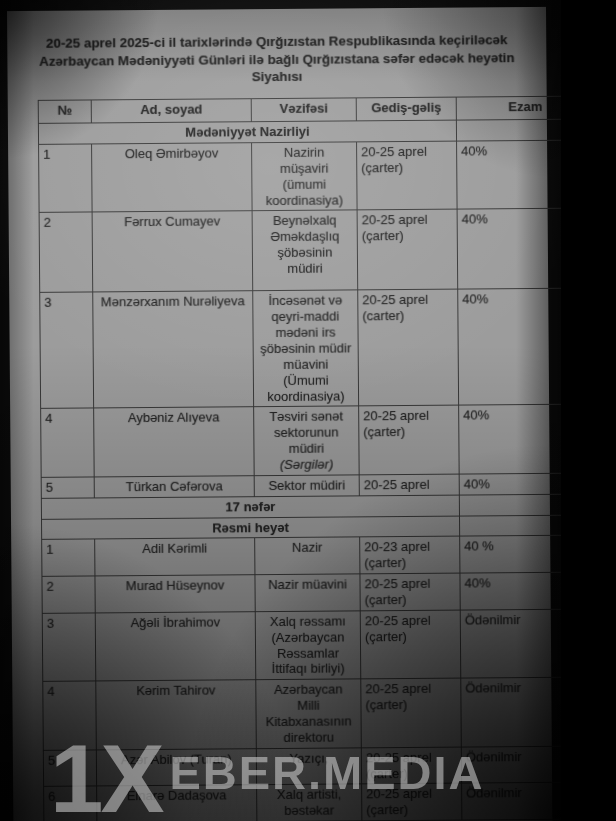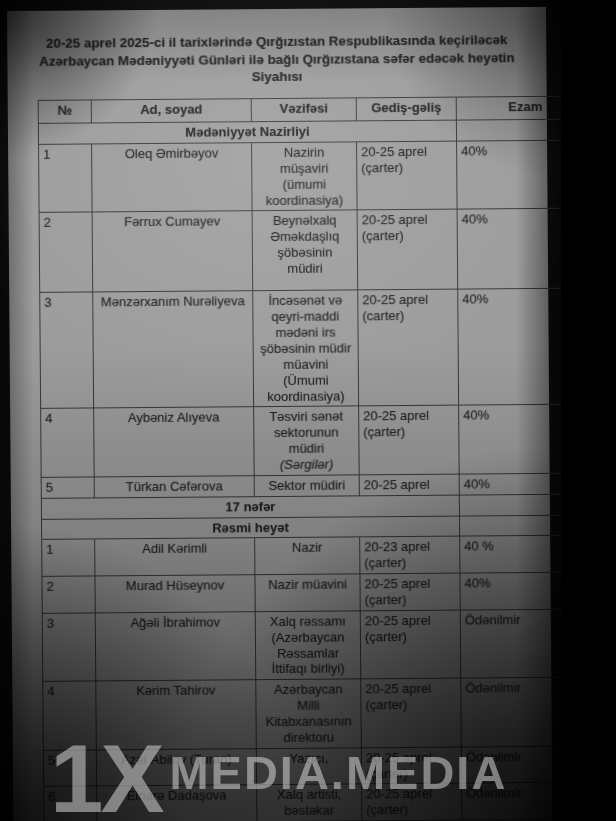--- a/index.html
+++ b/index.html
@@ -247,15 +247,15 @@
       </tr>
 
     </tbody>
       </table>
   </div>
 
   <div class="photo-overlay"></div>
 
   <div class="watermark">
     <span class="wm-1x">1X</span>
-    <span class="wm-text">MEDIA.MEDIA</span>
+    <span class="wm-text">EBER.MEDIA</span>
   </div>
 </div>
 
 </body></html>

